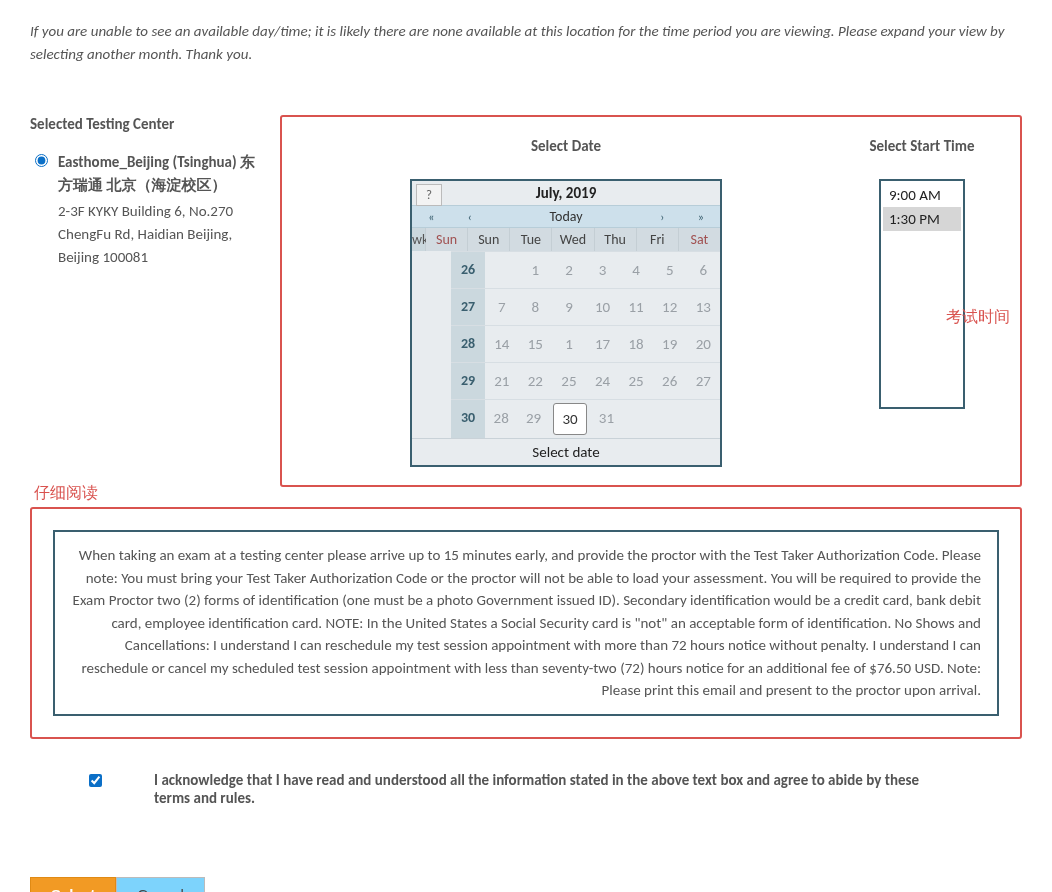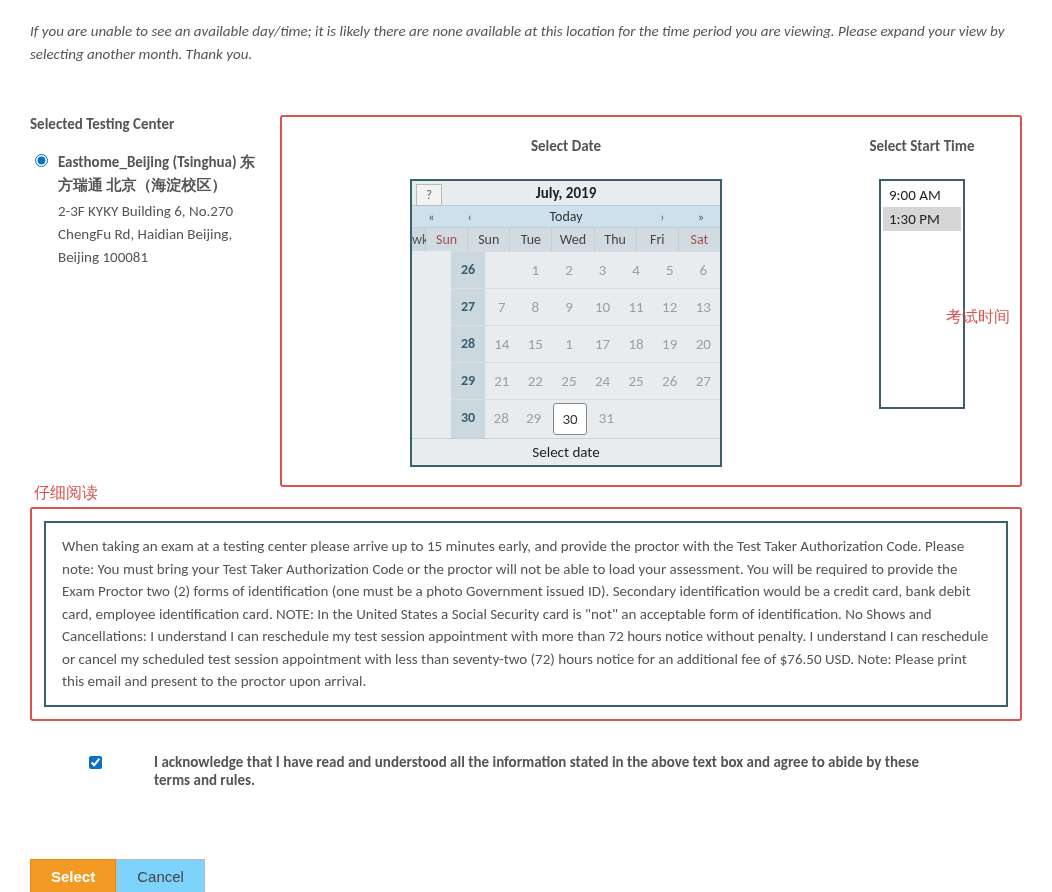--- a/index.html
+++ b/index.html
@@ -108,21 +108,21 @@
   .time-col { width: 160px; text-align:center; margin-left:10px;}
   .time-title { font-weight:bold; color:#555; margin-bottom:24px;}
   .time-box {
     width: 86px; margin: 0 auto; border:2px solid #3a5f6f; min-height:230px;
     text-align:left; padding:2px;
   }
   .time-item { padding:3px 6px; font-size:15px; color:#222; cursor:pointer;}
   .time-item.selected { background:#d6d6d6; }
 
   .policy-wrap { margin-top:20px; position:relative;}
-  .policy-annot { padding: 12px; }
+  .policy-annot { padding: 21px; text-align: right; }
   .policy-box {
     border:2px solid #3a5f6f; padding:12px 16px; color:#555; line-height:1.5;
     background:#fff;
   }
 
   .ack-row { margin-top:32px; display:flex; align-items:flex-start; padding-left:55px; padding-right:80px;}
   .ack-row input { margin-top:3px; margin-right:8px; accent-color:#0b6fc7;}
   .ack-text { font-weight:bold; color:#555;margin-left:44px; }
 
   .btn-row { margin-top:70px; display:flex; justify-content:flex-start; gap:0; padding-right:10px;}

